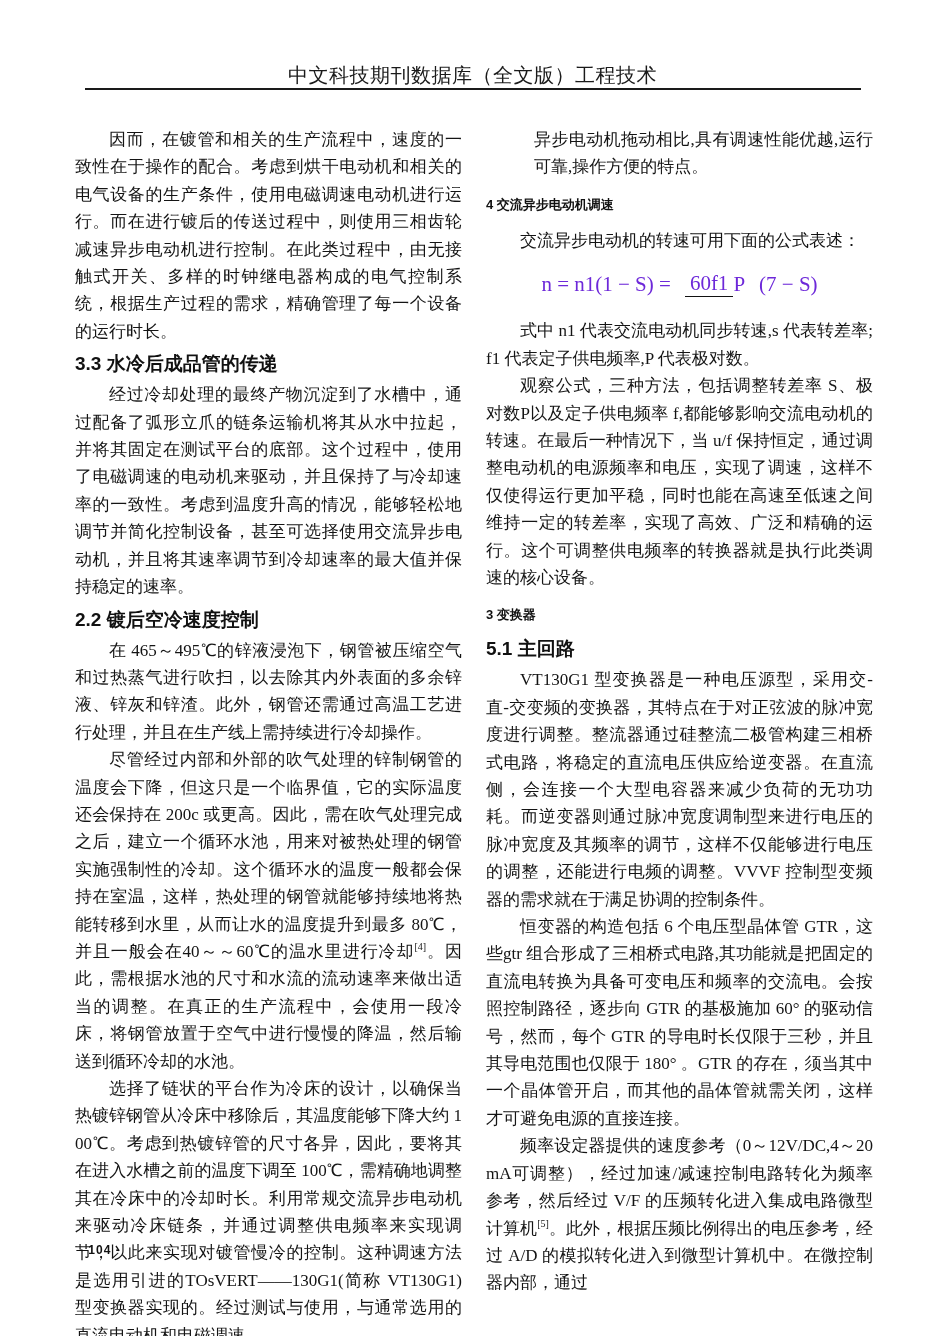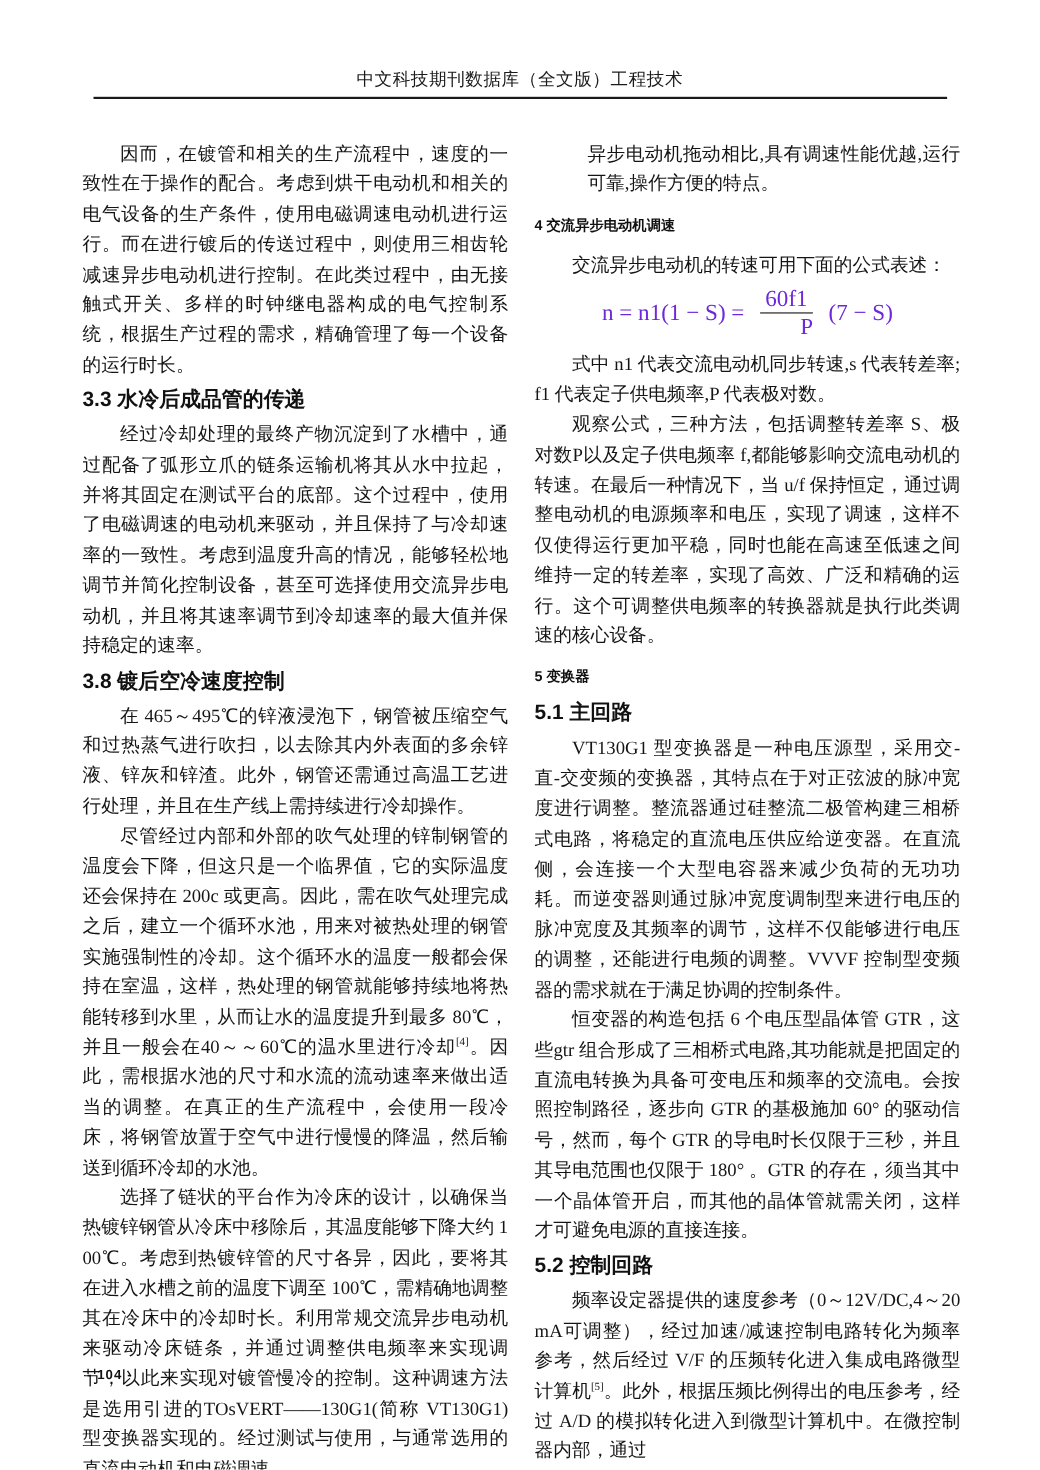--- a/index.html
+++ b/index.html
@@ -19,21 +19,21 @@
     width: 945px;
     height: 1336px;
     background: #ffffff;
   }
   .header-title {
     position: absolute;
     top: 62px;
     left: 85px;
     width: 775px;
     text-align: center;
-    font-size: 16px;
+    font-size: 20px;
     letter-spacing: 0.5px;
     color: #1a1a1a;
     font-family: "Liberation Serif", serif;
   }
   .header-rule {
     position: absolute;
     top: 88px;
     left: 85px;
     width: 776px;
     border-top: 2px solid #1a1a1a;
@@ -87,24 +87,24 @@
     justify-content: center;
     align-items: center;
     gap: 12px;
     margin: 6px 0 8px 0;
     font-size: 21px;
     font-family: Liberation Serif, serif;
     color: #6d28d9;
   }
   .frac {
     display: inline-flex;
-    flex-direction: column;
-    align-items: flex-end;
+    flex-direction: row;
+    align-items: flex-start;
     line-height: 1.1;
-    margin: 0 2px;
+    margin: 12px 2px;
   }
   .frac .num {
     padding: 0 5px 1px 5px;
     border-bottom: 1.6px solid #111;
   }
   .frac .den {
     padding-top: 1px;
   }
   .footer {
     position: absolute;
@@ -126,21 +126,21 @@
   <div class="header-rule"></div>
 
   <div class="columns">
 
     <div class="col">
       <p class="body">因而，在镀管和相关的生产流程中，速度的一致性在于操作的配合。考虑到烘干电动机和相关的电气设备的生产条件，使用电磁调速电动机进行运行。而在进行镀后的传送过程中，则使用三相齿轮减速异步电动机进行控制。在此类过程中，由无接触式开关、多样的时钟继电器构成的电气控制系统，根据生产过程的需求，精确管理了每一个设备的运行时长。</p>
 
       <h3 class="h-sub">3.3 水冷后成品管的传递</h3>
       <p class="body">经过冷却处理的最终产物沉淀到了水槽中，通过配备了弧形立爪的链条运输机将其从水中拉起，并将其固定在测试平台的底部。这个过程中，使用了电磁调速的电动机来驱动，并且保持了与冷却速率的一致性。考虑到温度升高的情况，能够轻松地调节并简化控制设备，甚至可选择使用交流异步电动机，并且将其速率调节到冷却速率的最大值并保持稳定的速率。</p>
 
-      <h3 class="h-sub">3.8 镀后空冷速度控制</h3>
+      <h3 class="h-sub">2.2 镀后空冷速度控制</h3>
       <p class="body">在 465～495℃的锌液浸泡下，钢管被压缩空气和过热蒸气进行吹扫，以去除其内外表面的多余锌液、锌灰和锌渣。此外，钢管还需通过高温工艺进行处理，并且在生产线上需持续进行冷却操作。</p>
 
       <p class="body"><span>尽管经过内部和外部的吹气处理的锌制钢管的温度会下降，但这只是一个临界值，它的实际温度还会保持在 200c 或更高。因此，需在吹气处理完成之后，建立一个循环水池，用来对被热处理的钢管实施强制性的冷却。这个循环水的温度一般都会保持在室温，这样，热处理的钢管就能够持续地将热能转移到水里，从而让水的温度提升到最多 80℃，并且一般会在40～～60℃的温水里进行冷却</span><sup class="cite">[4]</sup><span>。因此，需根据水池的尺寸和水流的流动速率来做出适当的调整。在真正的生产流程中，会使用一段冷床，将钢管放置于空气中进行慢慢的降温，然后输送到循环冷却的水池。</span></p>
 
       <p class="body">选择了链状的平台作为冷床的设计，以确保当热镀锌钢管从冷床中移除后，其温度能够下降大约 100℃。考虑到热镀锌管的尺寸各异，因此，要将其在进入水槽之前的温度下调至 100℃，需精确地调整其在冷床中的冷却时长。利用常规交流异步电动机来驱动冷床链条，并通过调整供电频率来实现调节，以此来实现对镀管慢冷的控制。这种调速方法是选用引进的TOsVERT——130G1(简称 VT130G1)型变换器实现的。经过测试与使用，与通常选用的直流电动机和电磁调速</p>
     </div>
 
     <div class="col">
       <p class="body noindent">异步电动机拖动相比,具有调速性能优越,运行可靠,操作方便的特点。</p>
 
@@ -152,27 +152,26 @@
         <span class="frac">
           <span class="num">60f1</span>
           <span class="den">P</span>
         </span>
         <span>(7 − S)</span>
       </div>
 
       <p class="body">式中 n1 代表交流电动机同步转速,s 代表转差率;f1 代表定子供电频率,P 代表极对数。</p>
       <p class="body">观察公式，三种方法，包括调整转差率 S、极对数P以及定子供电频率 f,都能够影响交流电动机的转速。在最后一种情况下，当 u/f 保持恒定，通过调整电动机的电源频率和电压，实现了调速，这样不仅使得运行更加平稳，同时也能在高速至低速之间维持一定的转差率，实现了高效、广泛和精确的运行。这个可调整供电频率的转换器就是执行此类调速的核心设备。</p>
 
-      <h2 class="h-main">5 变换器</h2>
+      <h2 class="h-main">3 变换器</h2>
 
       <h3 class="h-sub">5.1 主回路</h3>
       <p class="body">VT130G1 型变换器是一种电压源型，采用交-直-交变频的变换器，其特点在于对正弦波的脉冲宽度进行调整。整流器通过硅整流二极管构建三相桥式电路，将稳定的直流电压供应给逆变器。在直流侧，会连接一个大型电容器来减少负荷的无功功耗。而逆变器则通过脉冲宽度调制型来进行电压的脉冲宽度及其频率的调节，这样不仅能够进行电压的调整，还能进行电频的调整。VVVF 控制型变频器的需求就在于满足协调的控制条件。</p>
       <p class="body">恒变器的构造包括 6 个电压型晶体管 GTR，这些gtr 组合形成了三相桥式电路,其功能就是把固定的直流电转换为具备可变电压和频率的交流电。会按照控制路径，逐步向 GTR 的基极施加 60° 的驱动信号，然而，每个 GTR 的导电时长仅限于三秒，并且其导电范围也仅限于 180° 。GTR 的存在，须当其中一个晶体管开启，而其他的晶体管就需关闭，这样才可避免电源的直接连接。</p>
 
-      <h3 class="h-sub">5.2 控制回路</h3>
       <p class="body"><span>频率设定器提供的速度参考（0～12V/DC,4～20mA可调整），经过加速/减速控制电路转化为频率参考，然后经过 V/F 的压频转化进入集成电路微型计算机</span><sup class="cite">[5]</sup><span>。此外，根据压频比例得出的电压参考，经过 A/D 的模拟转化进入到微型计算机中。在微控制器内部，通过</span></p>
     </div>
 
   </div>
 
   <div class="footer">- 104 -</div>
 
 </div>
 
 </body></html>

